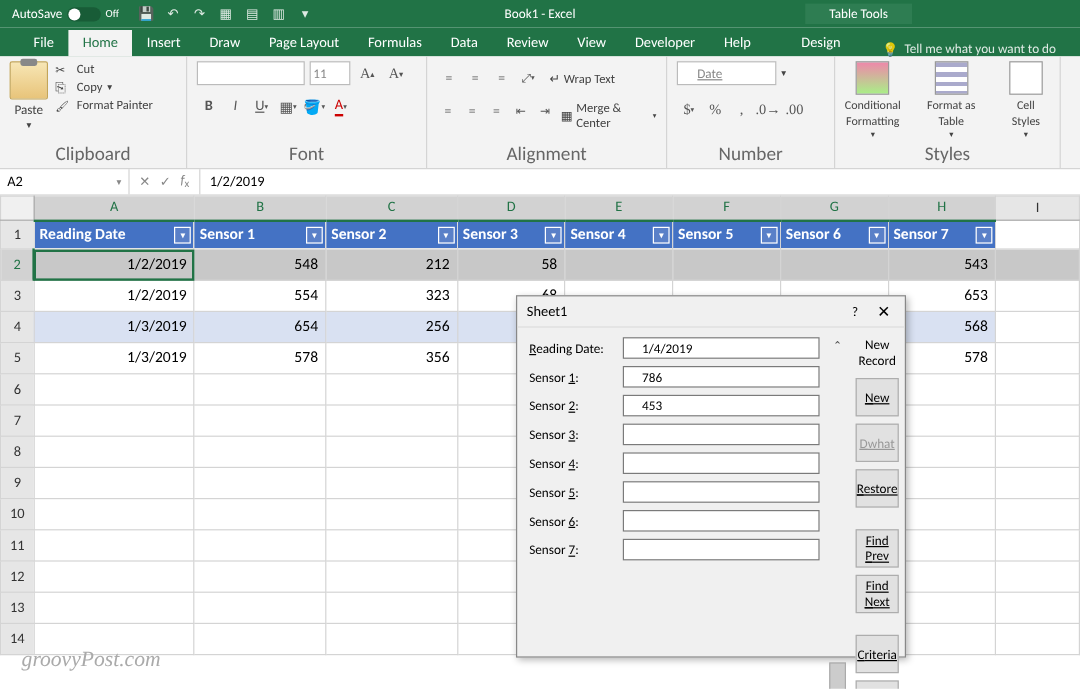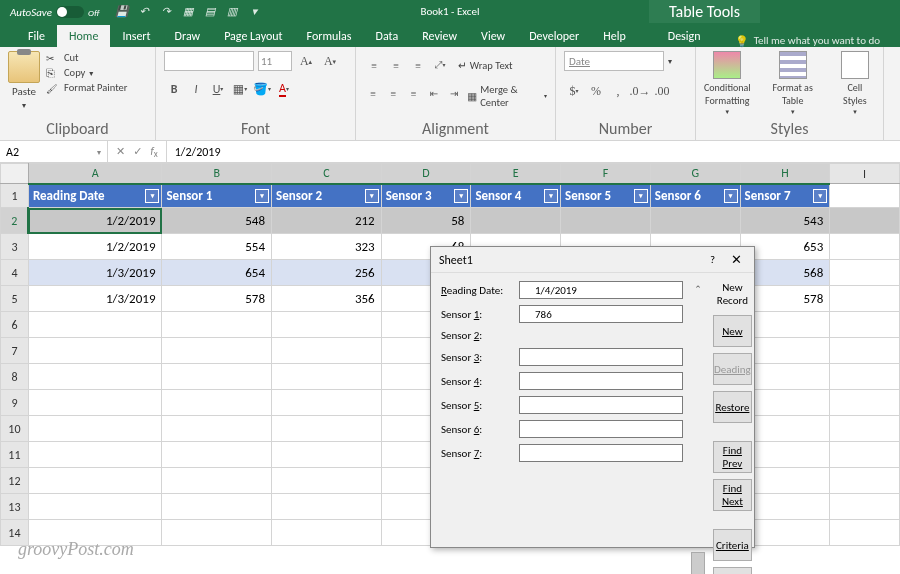--- a/index.html
+++ b/index.html
@@ -1,27 +1,27 @@
 <!DOCTYPE html>
 <html><head>
 <meta charset="utf-8">
 <style>
 * { box-sizing: border-box; margin: 0; padding: 0; font-family: "Segoe UI", Calibri, Arial, sans-serif; }
 body { background: #fff; width: 900px; height: 574px; overflow: hidden; position: relative; }
 
 
 .title-bar { height: 23px; background: #217346; display: flex; align-items: center; color: #fff; font-size: 11px; position: relative; }
-.title-bar .left { display: flex; align-items: flex-end; gap: 6px; padding-left: 10px; font-style: italic; }
+.title-bar .left { display: flex; align-items: center; gap: 6px; padding-left: 10px; }
 .autosave { display: flex; align-items: center; gap: 4px; }
 .toggle { width: 28px; height: 12px; background: #185c37; border-radius: 6px; position: relative; }
 .toggle::after { content: ""; position: absolute; width: 10px; height: 10px; background: #fff; border-radius: 50%; top: 1px; left: 1px; }
 .qat { display: flex; gap: 8px; margin-left: 10px; }
 .qat-icon { width: 14px; height: 14px; opacity: 0.85; display: flex; align-items: center; justify-content: center; }
 .title-center { position: absolute; left: 50%; transform: translateX(-50%); }
-.contextual-tab { position: absolute; right: 140px; background: #2e7d52; padding: 2px 20px; font-size: 16px; }
+.contextual-tab { position: absolute; right: 140px; background: #2e7d52; padding: 2px 20px; font-size: 11px; }
 
 
 .ribbon-tabs { height: 24px; background: #217346; display: flex; align-items: flex-end; padding-left: 16px; color: #fff; font-size: 12px; }
 .tab { padding: 4px 12px; cursor: pointer; }
 .tab.active { background: #f3f3f3; color: #217346; }
 .tab.design { margin-left: 18px; }
 .tellme { margin-left: auto; display: flex; align-items: center; gap: 6px; padding-right: 20px; opacity: 0.85; font-size: 11px; }
 .lightbulb { width: 12px; height: 12px; }
 
 
@@ -38,21 +38,21 @@
 .scissors::before { content: "✂"; font-size: 10px; }
 .copy-ic::before { content: "⎘"; font-size: 11px; }
 .brush-ic::before { content: "🖌"; font-size: 9px; }
 .font-row { display: flex; gap: 4px; align-items: center; }
 .font-select { width: 90px; height: 20px; border: 1px solid #bbb; background: #fff; font-size: 11px; padding: 0 4px; color: #888; }
 .size-select { width: 34px; height: 20px; border: 1px solid #bbb; background: #fff; font-size: 11px; padding: 0 2px; color: #888; }
 .btn-row { display: flex; gap: 2px; margin-top: 4px; }
 .rbtn { width: 20px; height: 20px; display: flex; align-items: center; justify-content: center; font-size: 12px; color: #555; font-family: "Times New Roman", serif; }
 .align-group .rbtn { font-size: 10px; }
 .num-row { display: flex; gap: 4px; align-items: center; }
-.num-format { width: 100px; height: 20px; border: 1px solid #bbb; background: #fff; font-size: 11px; padding: 0 4px; color: #888; text-decoration: underline; }
+.num-format { width: 83px; height: 20px; border: 1px solid #bbb; background: #fff; font-size: 11px; padding: 0 16px; color: #888; text-decoration: underline; }
 .styles-row { display: flex; gap: 22px; }
 .style-btn { display: flex; flex-direction: column; align-items: center; font-size: 10px; text-align: center; width: 58px; }
 .style-icon { width: 28px; height: 28px; margin-bottom: 2px; }
 
 
 .formula-bar { height: 22px; border-bottom: 1px solid #d4d4d4; display: flex; align-items: center; font-size: 12px; }
 .name-box { width: 108px; border-right: 1px solid #d4d4d4; padding: 0 6px; height: 100%; display: flex; align-items: center; justify-content: space-between; }
 .name-box span:last-child { color: #888; font-size: 8px; }
 .fb-icons { display: flex; gap: 8px; padding: 0 8px; color: #888; font-size: 11px; border-right: 1px solid #d4d4d4; height: 100%; align-items: center; }
 .fb-value { padding: 0 8px; }
@@ -479,20 +479,21 @@
         <div class="field">
           <label><u>R</u>eading Date:</label>
           <input value="1/4/2019" style="">
         </div>
         <div class="field">
           <label>Sensor <u>1</u>:</label>
           <input value="786" style="">
         </div>
         <div class="field">
           <label>Sensor <u>2</u>:</label>
+          <input value="453" style="">
         </div>
         <div class="field">
           <label>Sensor <u>3</u>:</label>
           <input value="" style="">
         </div>
         <div class="field">
           <label>Sensor <u>4</u>:</label>
           <input value="" style="">
         </div>
         <div class="field">
@@ -510,21 +511,21 @@
       </div>
     <div class="scroll-col">
       <span class="scroll-arrow">⌃</span>
       <div style="flex:1;"></div>
       <div class="scroll-thumb"></div>
       <span class="scroll-arrow">⌄</span>
     </div>
     <div class="buttons">
       <div class="nr">New Record</div>
       <button class="dlg-btn"><u>N</u><span>ew</span></button>
-      <button class="dlg-btn disabled"><u>D</u><span>eading</span></button>
+      <button class="dlg-btn disabled"><u>D</u><span>what</span></button>
       <button class="dlg-btn"><u>R</u><span>estore</span></button>
       <div style="height:6px;"></div>
       <button class="dlg-btn">Find <u>P</u>rev</button>
       <button class="dlg-btn">Find <u>N</u>ext</button>
       <div style="height:6px;"></div>
       <button class="dlg-btn"><u>C</u><span>riteria</span></button>
       <button class="dlg-btn">C<u>l</u>ose</button>
     </div>
   </div>
 </div>

